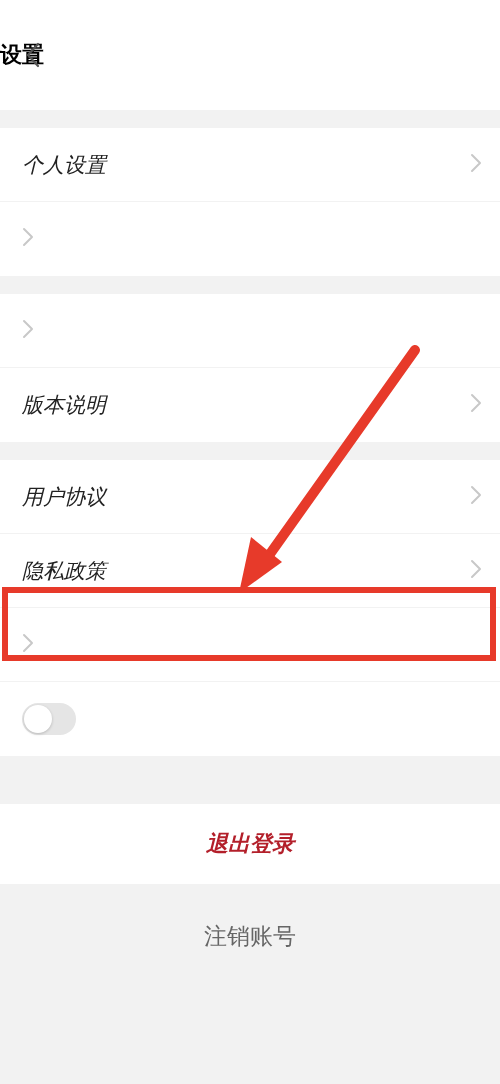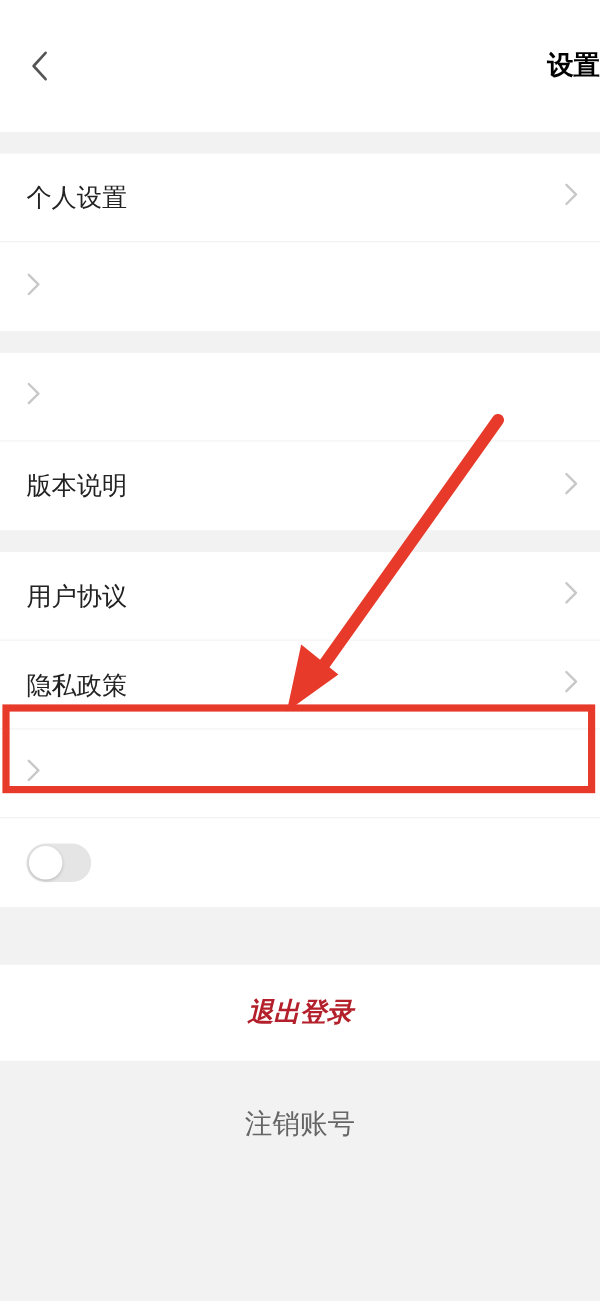--- a/index.html
+++ b/index.html
@@ -8,21 +8,21 @@
       height: 1084px;
       background: #f2f2f2;
       font-family: -apple-system, "PingFang SC", "Helvetica Neue", sans-serif;
       position: relative;
     }
     .header {
       height: 110px;
       background: #fff;
       display: flex;
       align-items: center;
-      justify-content: flex-end;
+      justify-content: flex-start;
       position: relative;
     }
     .back-icon {
       position: absolute;
       left: 18px;
       top: 50%;
       transform: translateY(-50%);
       width: 30px;
       height: 30px;
       display: flex;
@@ -43,20 +43,21 @@
       align-items: center;
       justify-content: space-between;
       padding: 0 18px 0 22px;
       border-bottom: 1px solid #f2f2f2;
       cursor: pointer;
     }
     .list-item.last { border-bottom: none; }
     .item-label {
       font-size: 21px;
       color: #222;
+      font-style: italic;
     }
     .chevron {
       color: #c8c8c8;
     }
     .toggle {
       width: 54px;
       height: 32px;
       background: #e5e5e5;
       border-radius: 16px;
       position: relative;

